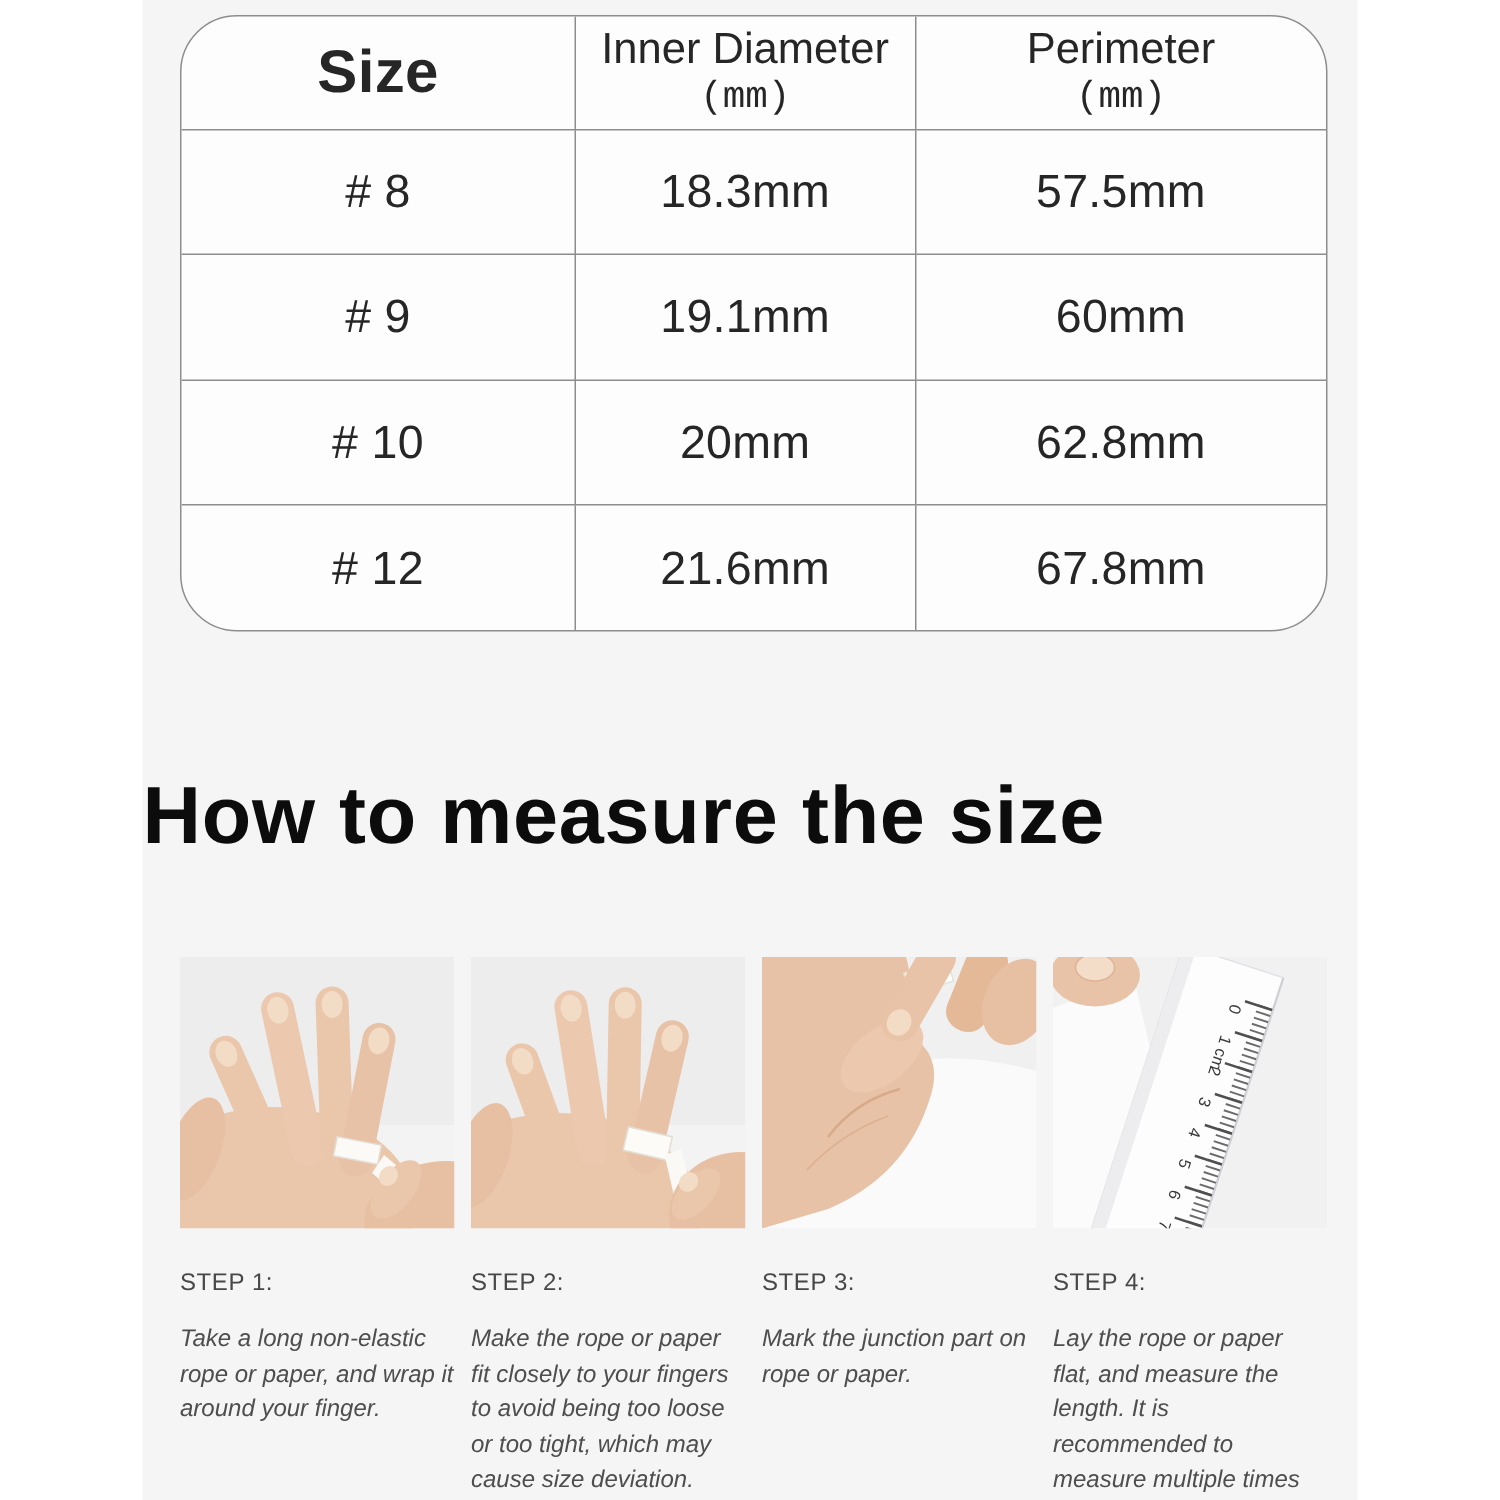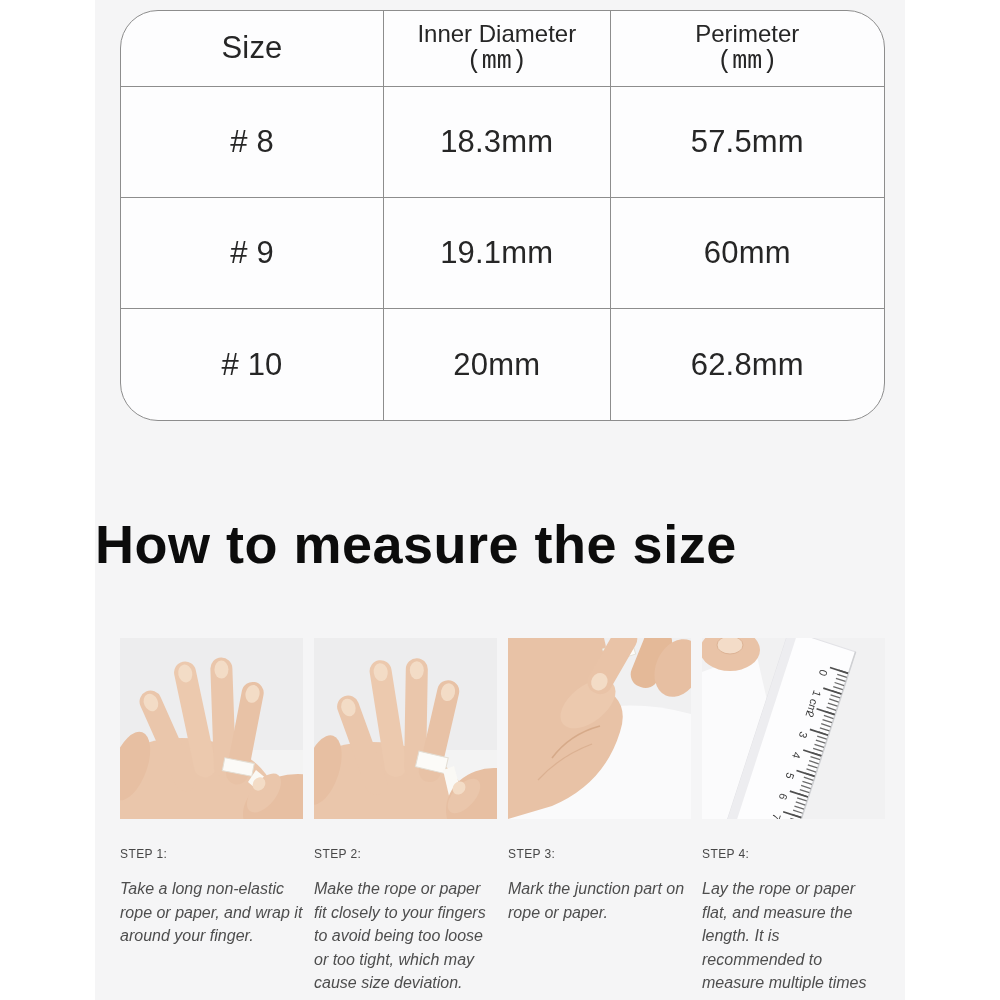--- a/index.html
+++ b/index.html
@@ -27,40 +27,40 @@
   .size-table col.c3{width:35.9%}
   .size-table th,.size-table td{
     border-right:1px solid #8d8d8d;border-bottom:1px solid #8d8d8d;
     text-align:center;vertical-align:middle;padding:0;
     color:#262626;font-weight:400;
   }
   .size-table th:last-child,.size-table td:last-child{border-right:none;}
   .size-table tbody tr:last-child td{border-bottom:none;}
   .size-table thead tr{height:75px;}
   .size-table tbody tr{height:67px;}
-  .th-size{font-size:31px;letter-spacing:0.2px;}
-  .th-main{font-size:24px;line-height:1.15;}
+  .th-size{font-size:40px;letter-spacing:0.2px;font-weight:bold;}
+  .th-main{font-size:29px;line-height:1.15;}
   .th-sub{font-size:25px;line-height:1.15;font-family:Liberation Mono, monospace;}
   .size-table td{font-size:31px;letter-spacing:0.2px;}
   
   .section-title{
     position:absolute;left:95px;top:516px;width:810px;margin:0;
     font-size:54px;font-weight:700;color:#0c0c0c;
     letter-spacing:0.5px;line-height:1.05;
   }
   
   .steps{
     position:absolute;left:120px;top:638px;width:765px;
     display:flex;gap:11px;
   }
   .step{width:183px;flex:0 0 183px;}
   .step-photo{width:183px;height:181px;overflow:hidden;}
   .step-photo svg{display:block;width:183px;height:181px;}
   .step-label{
-    margin-top:28px;font-size:12px;color:#474747;letter-spacing:0.4px;
+    margin-top:28px;font-size:16px;color:#474747;letter-spacing:0.4px;
   }
   .step-text{
     margin:16px 0 0 0;font-size:16px;line-height:1.47;color:#4e4e4e;font-style:italic;
   }
 </style>
 </head>
 <body>
 
 <div class="panel"></div>
 
@@ -94,20 +94,25 @@
       </tr>
       <tr>
         <td># 9</td>
         <td>19.1mm</td>
         <td>60mm</td>
       </tr>
       <tr>
         <td># 10</td>
         <td>20mm</td>
         <td>62.8mm</td>
+      </tr>
+      <tr>
+        <td># 12</td>
+        <td>21.6mm</td>
+        <td>67.8mm</td>
       </tr>
     </tbody>
   </table>
 </div>
 
 <h1 class="section-title">How to measure the size</h1>
 
 <div class="steps">
 
   <div class="step">

